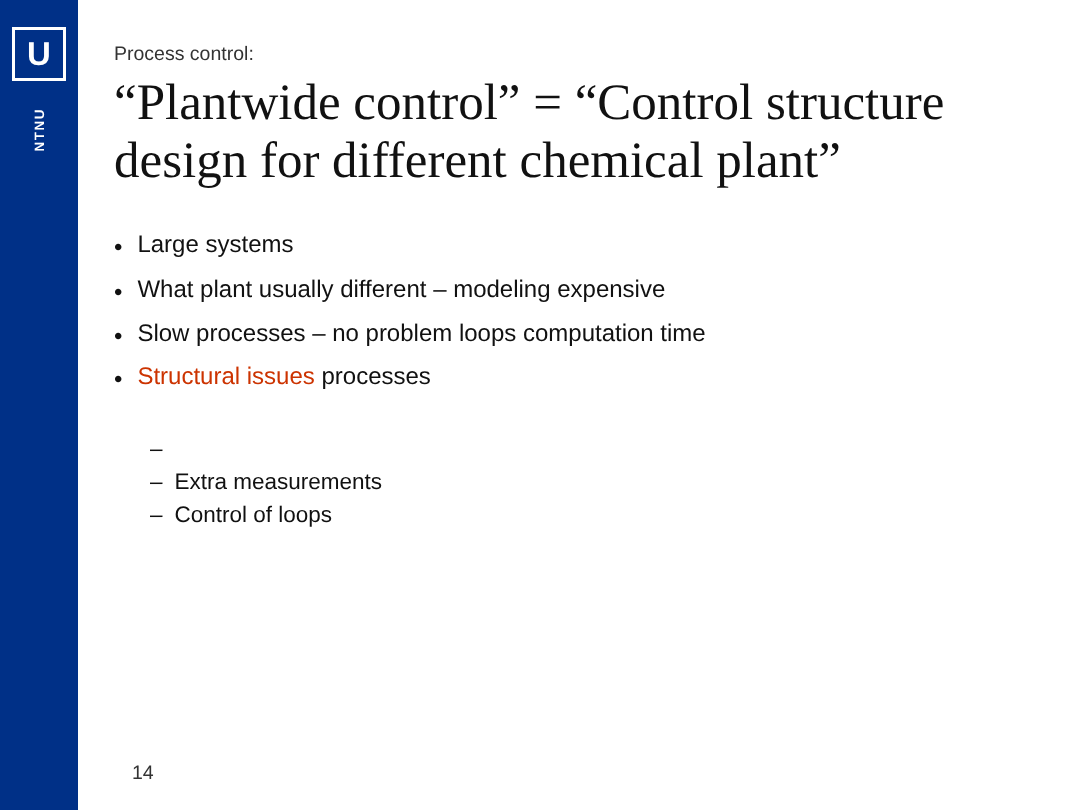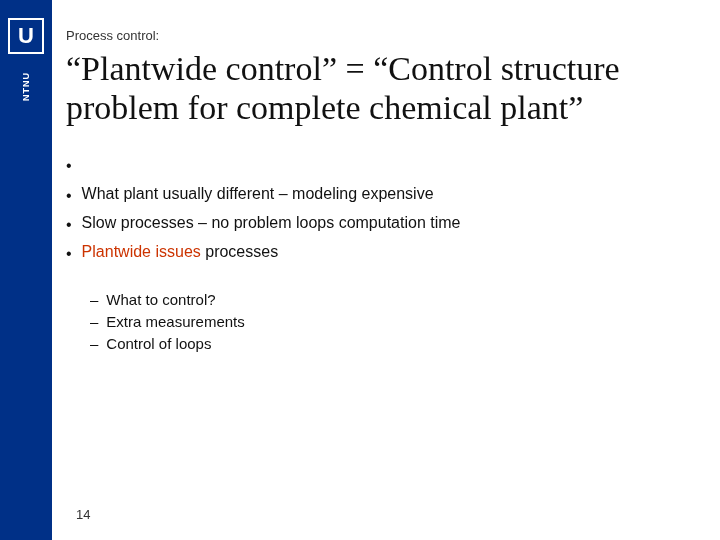--- a/index.html
+++ b/index.html
@@ -49,21 +49,21 @@
       letter-spacing: 1px;
       font-weight: bold;
       writing-mode: vertical-rl;
       text-orientation: mixed;
       transform: rotate(180deg);
       margin-top: 10px;
     }
 
     .main-content {
       flex: 1;
-      padding: 28px 36px 20px 14px;
+      padding: 28px 36px 20px 24px;
       display: flex;
       flex-direction: column;
       position: relative;
     }
 
     .process-label {
       font-size: 13px;
       color: #333333;
       font-family: Arial, sans-serif;
       margin-bottom: 6px;
@@ -120,64 +120,64 @@
     }
 
     .sub-dash {
       margin-right: 8px;
       flex-shrink: 0;
     }
 
     .slide-number {
       position: absolute;
       bottom: 18px;
-      left: 24px;
+      left: 36px;
       font-size: 13px;
       color: #333333;
       font-family: Arial, sans-serif;
     }
   </style>
 </head>
 <body>
 
 <div class="sidebar">
   <div class="logo-box">
     <span class="logo-u">U</span>
   </div>
   <span class="logo-ntnu">NTNU</span>
 </div>
 
 <div class="main-content">
   <div class="process-label">Process control:</div>
-  <div class="main-title">“Plantwide control” = “Control structure problem for complete chemical plant”</div>
+  <div class="main-title">“Plantwide control” = “Control structure design for different chemical plant”</div>
 
   <ul class="bullet-list">
     <li>
       <span class="bullet-dot">•</span>
+      <span>Large systems</span>
     </li>
     <li>
       <span class="bullet-dot">•</span>
       <span>What plant usually different – modeling expensive</span>
     </li>
     <li>
       <span class="bullet-dot">•</span>
       <span>Slow processes – no problem loops computation time</span>
     </li>
     <li>
       <span class="bullet-dot">•</span>
       <span>
-        <span class="highlight">Plantwide issues</span><span> processes</span>
+        <span class="highlight">Structural issues</span><span> processes</span>
       </span>
     </li>
   </ul>
 
   <ul class="sub-list">
     <li>
       <span class="sub-dash">–</span>
-      <span>What to control?</span>
     </li>
     <li>
       <span class="sub-dash">–</span>
       <span>Extra measurements</span>
     </li>
     <li>
       <span class="sub-dash">–</span>
       <span>Control of loops</span>
     </li>
   </ul>

